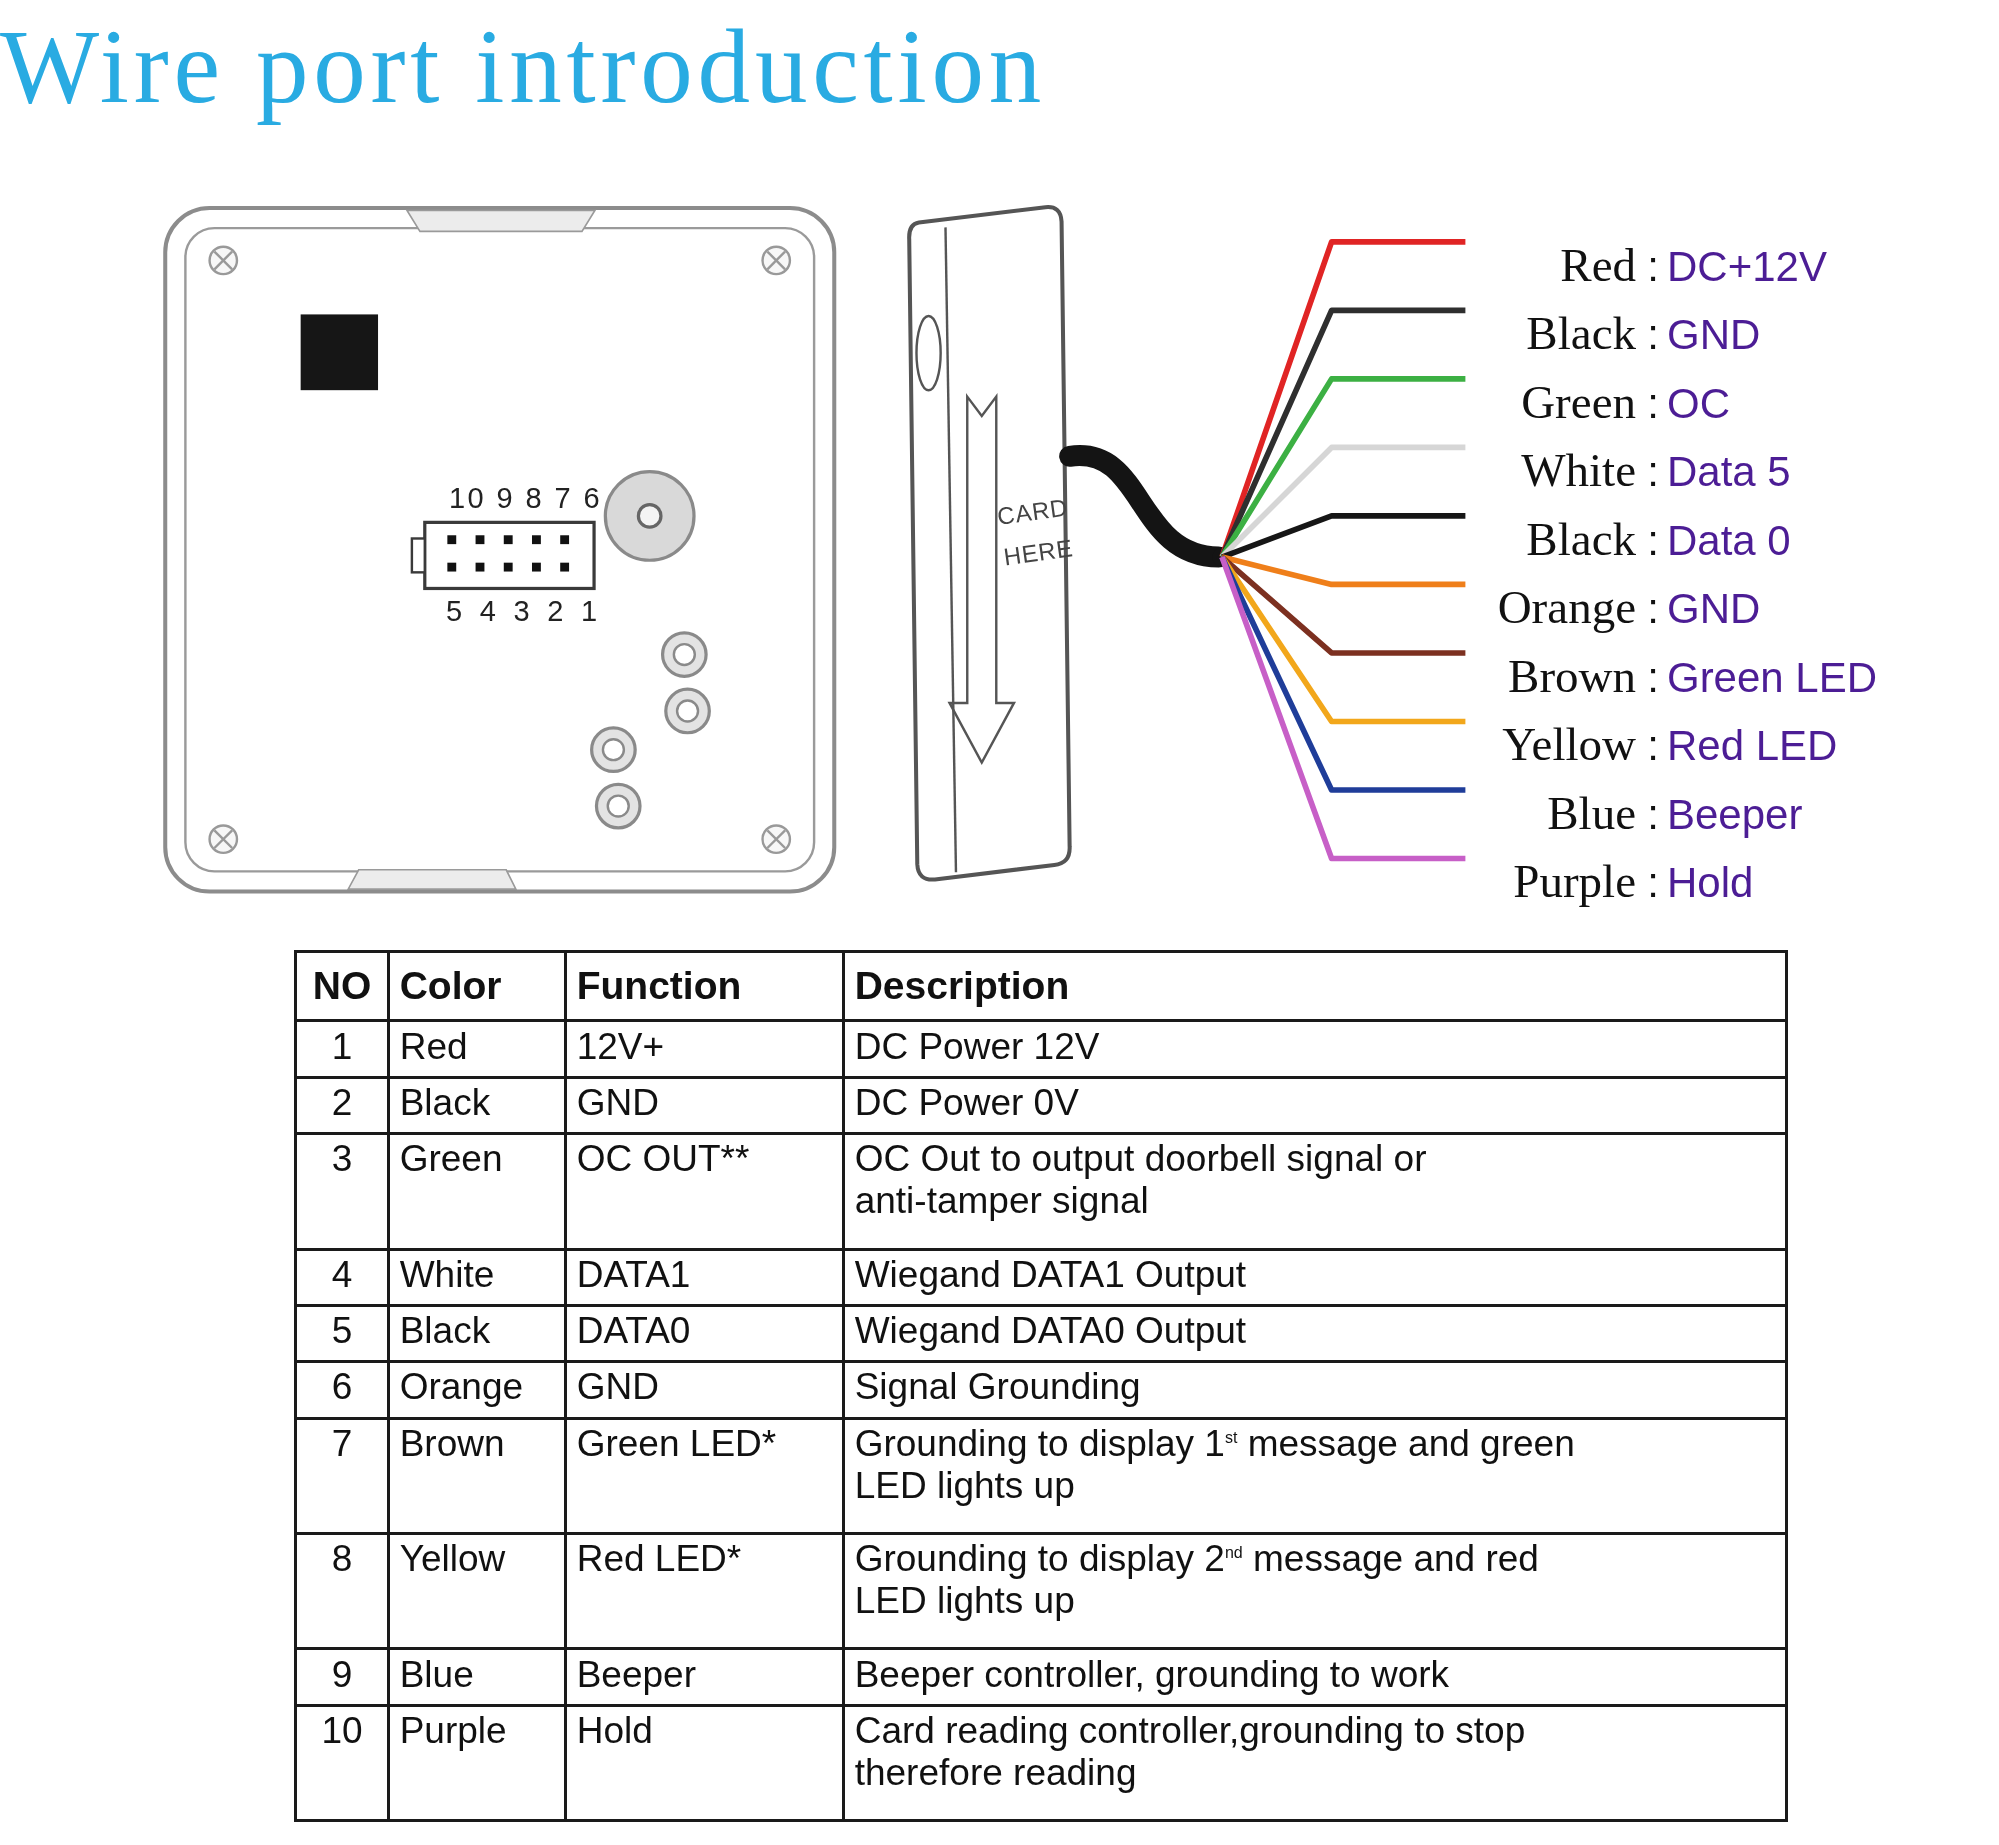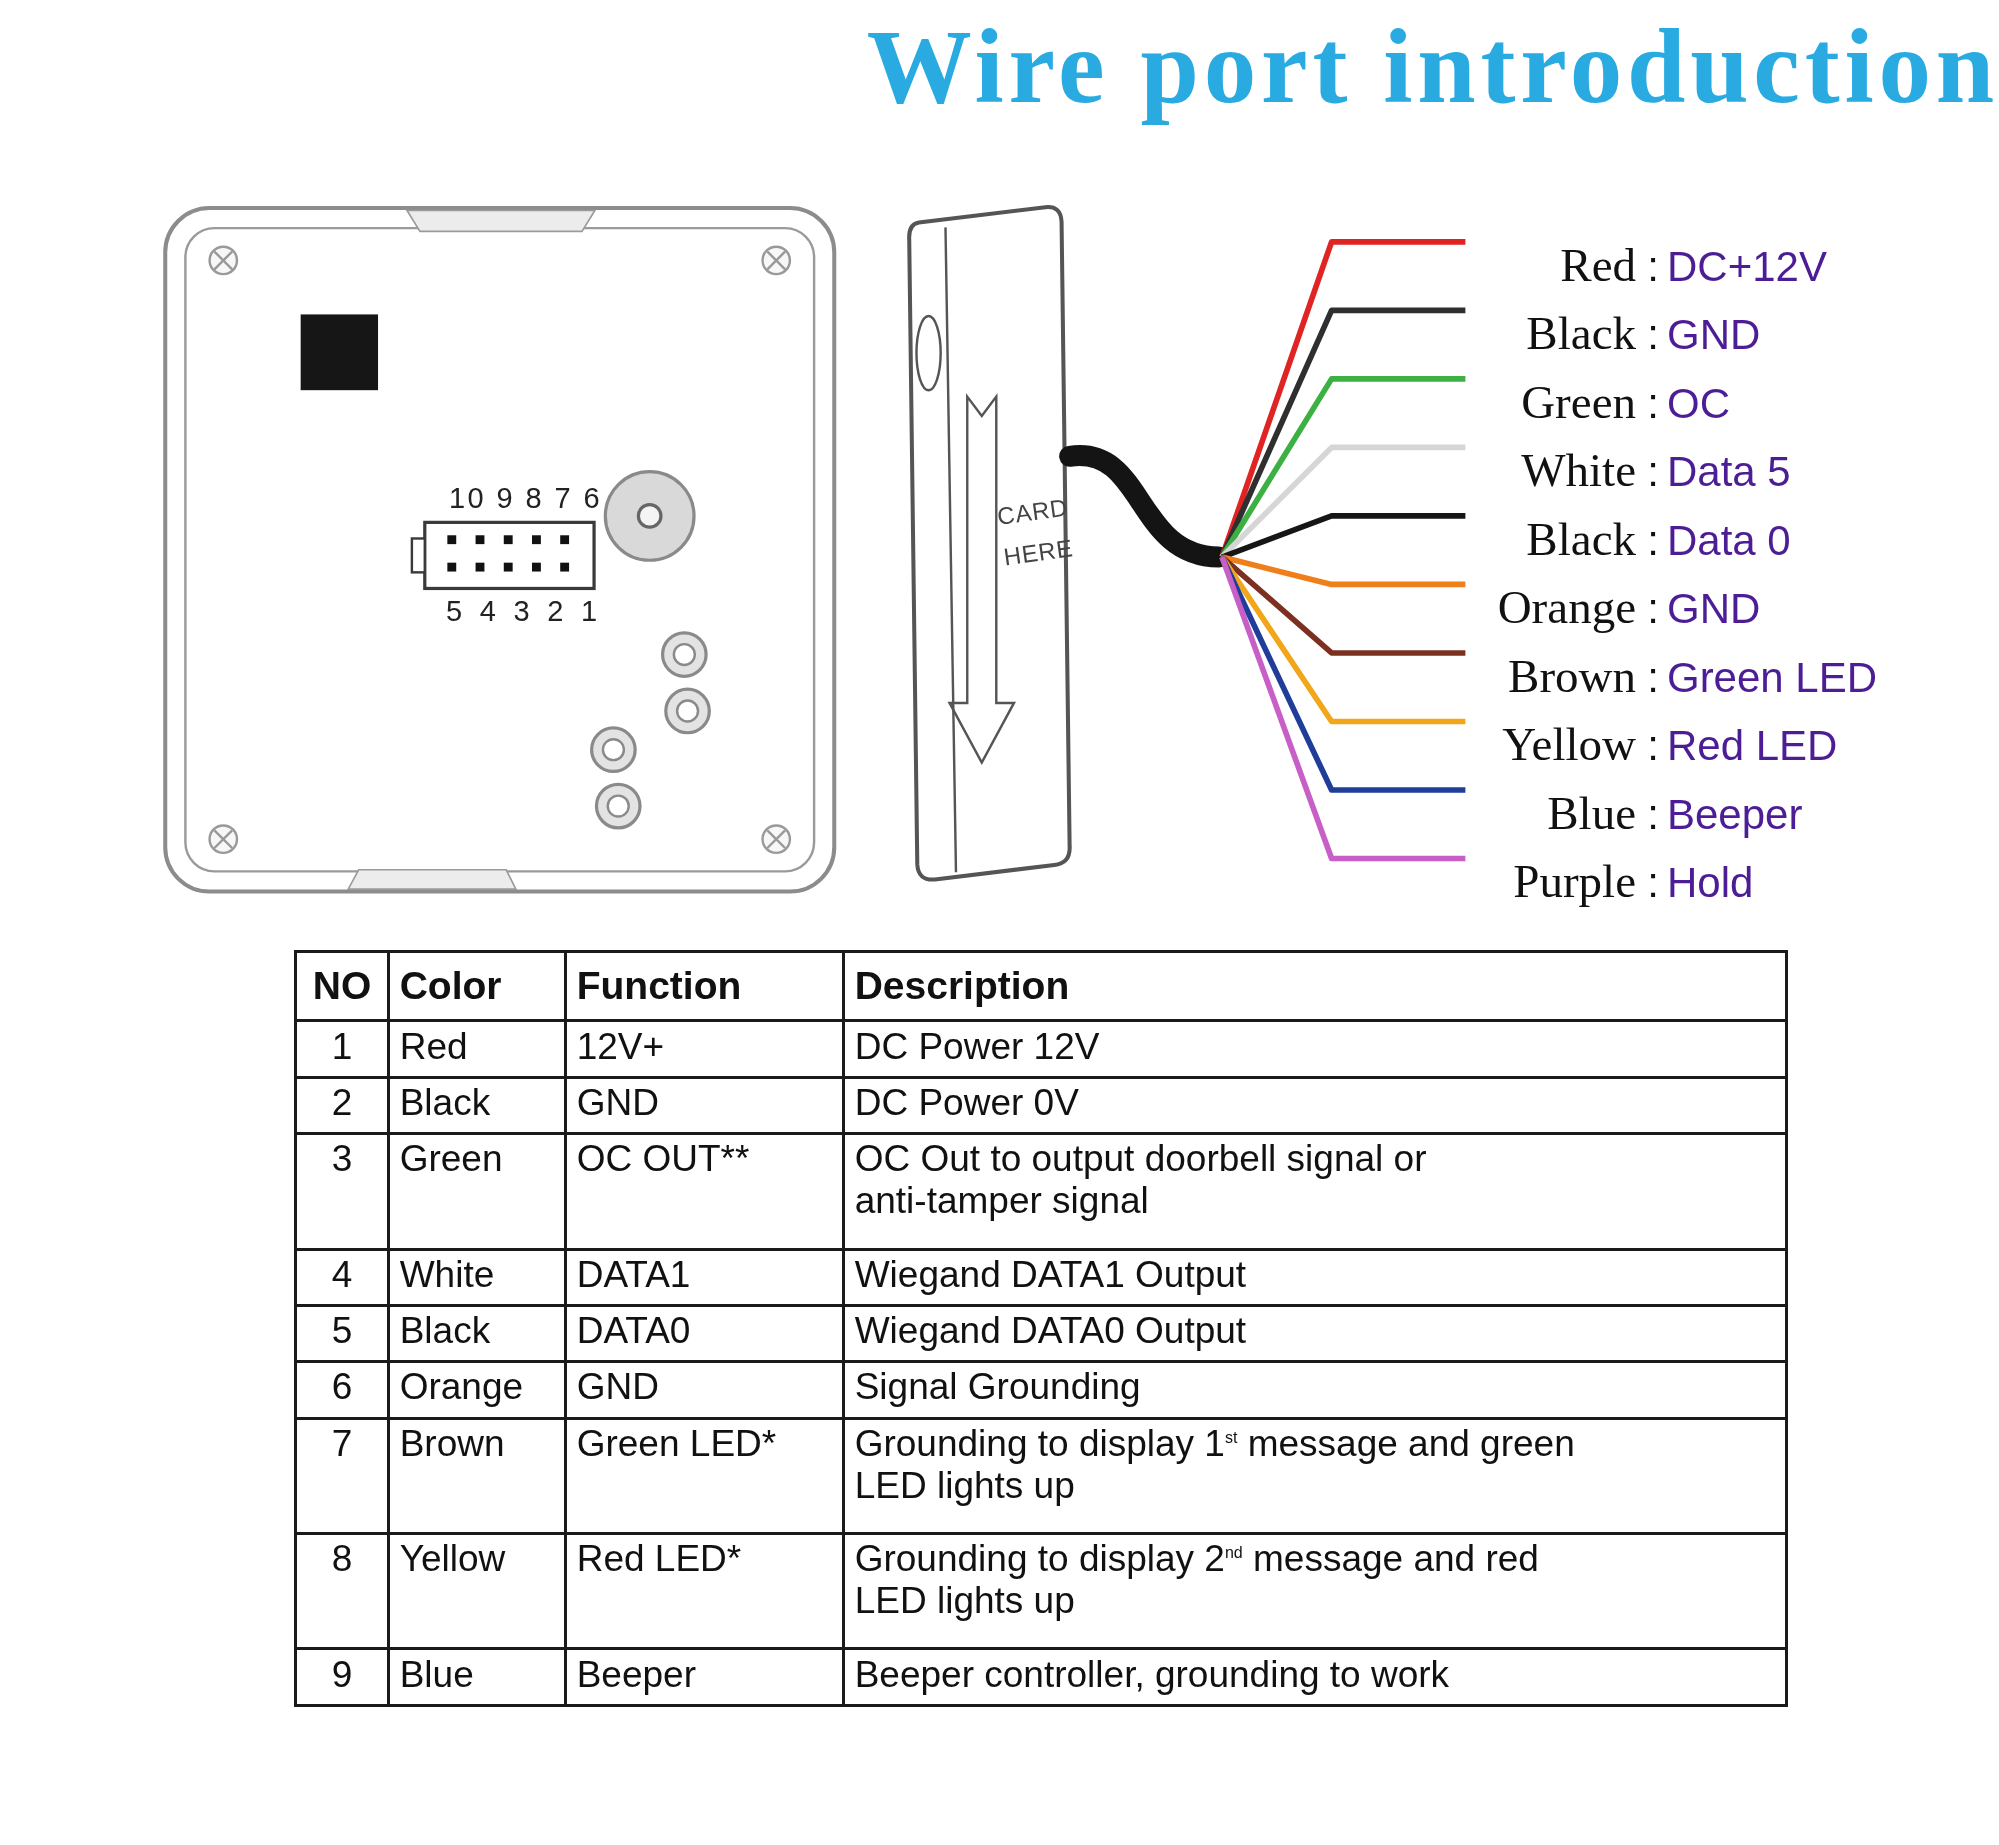--- a/index.html
+++ b/index.html
@@ -1,20 +1,20 @@
 <!DOCTYPE html>
 <html style="font-size:13px"><head>
 <meta charset="utf-8">
 <style>
   html,body{margin:0;padding:0;}
   body{width:1999px;height:1846px;background:#ffffff;font-family:"Liberation Sans",sans-serif;color:#111;}
   .page{position:relative;width:1999px;height:1846px;background:#fff;overflow:hidden;}
 
-  .title{position:absolute;top:6.4px;left:0;width:100%;text-align:right;
-         font-family:"Liberation Serif",serif;font-weight:bold;font-size:105px;
+  .title{position:absolute;top:6.4px;left:0;width:100%;text-align:left;
+         font-family:"Liberation Serif",serif;font-weight:normal;font-size:105px;
          letter-spacing:4.8px;color:#29abe2;}
 
   svg.diagram{position:absolute;top:0;left:0;}
 
   .pin-label{position:absolute;left:417px;width:185px;text-align:right;
              font-size:29px;color:#222;font-family:"Liberation Sans",sans-serif;}
   .pin-top{top:482px;letter-spacing:2.4px;}
   .pin-bottom{top:595px;letter-spacing:4.8px;}
 
   .card-here{position:absolute;left:1000px;top:492px;font-size:24px;color:#444;
@@ -257,17 +257,24 @@
         <td>Red LED*</td>
         <td><span class="pre">Grounding to display 2</span><sup>nd</sup><span class="pre"> message and red
 LED lights up</span></td>
       </tr>
       <tr class="single">
         <td class="no">9</td>
         <td>Blue</td>
         <td>Beeper</td>
         <td><span class="pre">Beeper controller, grounding to work</span><sup></sup><span class="pre"></span></td>
       </tr>
+      <tr class="tall">
+        <td class="no">10</td>
+        <td>Purple</td>
+        <td>Hold</td>
+        <td><span class="pre">Card reading controller,grounding to stop
+therefore reading</span><sup></sup><span class="pre"></span></td>
+      </tr>
     </tbody>
   </table>
 
 </div>
 
 
 </body></html>

